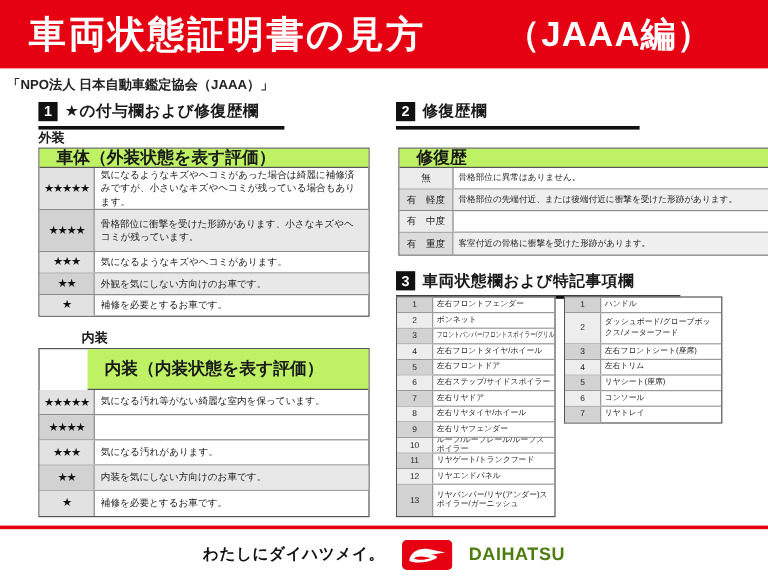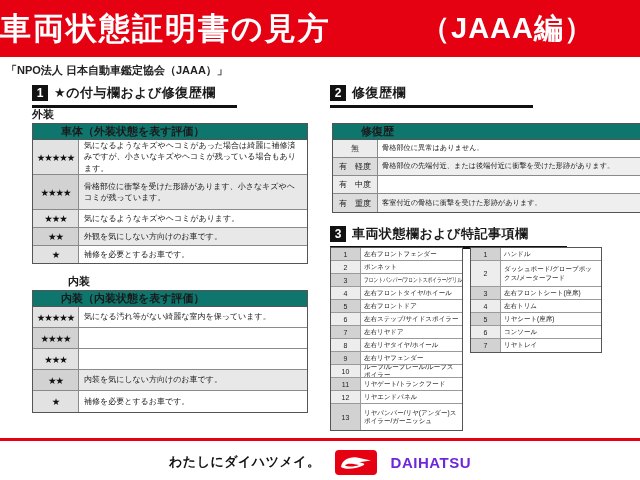--- a/index.html
+++ b/index.html
@@ -11,21 +11,21 @@
     overflow:hidden;
     color:#1a1a1a;
   }
 
   
   .banner {
     position:absolute; top:0; left:0; width:640px; height:57px;
     background:#e50012; color:#fff;
     display:flex; align-items:center;
   }
-  .banner .title { font-size:31px; font-weight:bold; letter-spacing:2px; }
+  .banner .title { font-size:31px; font-weight:bold; letter-spacing:2px; padding-left:24px; }
   .banner .edition { font-size:29px; font-weight:bold; margin-left:auto; padding-right:46px; letter-spacing:1px; }
 
   .subtitle { position:absolute; top:63px; left:6px; font-size:11px; font-weight:bold; color:#222; }
 
   
   .sec { position:absolute; }
   .sec-head { display:flex; align-items:center; gap:6px; border-bottom:3px solid #111; padding-bottom:3px; }
   .badge { width:16px; height:16px; min-width:16px; background:#111; color:#fff; font-size:12px; font-weight:bold;
            display:flex; align-items:center; justify-content:center; }
   .sec-title { font-size:13px; font-weight:bold; white-space:nowrap; letter-spacing:0.5px; }
@@ -33,39 +33,39 @@
   #sec1 { top:84px; left:32px; width:205px; }
   #sec2 { top:84px; left:330px; width:203px; }
   #sec3 { top:225px; left:330px; width:237px; }
 
   .area-label { position:absolute; font-size:11px; font-weight:bold; }
   #lbl-ext { top:107px; left:32px; }
   #lbl-int { top:274px; left:32px;margin-left:36px; }
 
   
   .tbl { position:absolute; border:1px solid #555; background:#fff; }
-  .tbl-head { background:#0f766e; border-bottom:1px solid #555; font-size:11px; font-weight:bold;
-              display:flex; align-items:center; padding-left:28px; }
+  .tbl-head { background:#bef264; border-bottom:1px solid #555; font-size:14px; font-weight:bold;
+              display:flex; align-items:center; padding-left:14px; }
   .trow { display:flex; border-bottom:1px solid #8a8a8a; }
   .trow:last-child { border-bottom:none; }
   .star-cell { width:46px; min-width:46px; background:#e2e2e2; border-right:1px solid #8a8a8a;
                display:flex; align-items:center; justify-content:center;
                font-size:9.5px; font-weight:bold; letter-spacing:-1px; color:#111; }
   .desc-cell { flex:1; font-size:8px; line-height:1.4; padding:2px 5px; display:flex; align-items:center; }
   .trow.shaded .star-cell { background:#d2d2d2; }
   .trow.shaded .desc-cell { background:#e8e8e8; }
 
   #tbl-ext { top:123px; left:32px; width:276px; }
   #tbl-ext .tbl-head { height:16px; }
   #tbl-ext .r1,#tbl-ext .r2 { height:35px; }
   #tbl-ext .r3,#tbl-ext .r4 { height:18px; }
   #tbl-ext .r5 { height:17px; }
 
   #tbl-int { top:290px; left:32px; width:276px; }
-  #tbl-int .tbl-head { height:16px; }
+  #tbl-int .tbl-head { height:34px;margin-left:40px; }
   #tbl-int .trow { height:21px; }
 
   
   #tbl-rep { top:123px; left:332px; width:315px; }
   #tbl-rep .tbl-head { height:16px; }
   #tbl-rep .trow { height:18px; }
   .grade-cell { width:45px; min-width:45px; background:#ececec; border-right:1px solid #8a8a8a;
                 display:flex; align-items:center; justify-content:center; font-size:8px; }
   #tbl-rep .desc-cell { font-size:7.2px; white-space:nowrap; overflow:hidden; padding:0 4px; }
   #tbl-rep .trow.shaded .grade-cell { background:#dcdcdc; }
@@ -85,21 +85,21 @@
 
   #parts-ext { top:247px; left:330px; width:133px; }
   #parts-int { top:247px; left:470px; width:132px; }
 
   
   .footer-line { position:absolute; top:438px; left:0; width:640px; height:3px; background:#e50012; }
   .footer { position:absolute; top:448px; left:0; width:640px; height:28px;
             display:flex; align-items:center; justify-content:center; gap:14px; }
   .slogan { font-size:13px; font-weight:bold; color:#111; letter-spacing:0.5px; }
   .brand-mark { width:42px; height:25px; }
-  .brand-name { font-size:15px; font-weight:900; color:#6d28d9; letter-spacing:0.5px; }
+  .brand-name { font-size:15px; font-weight:900; color:#4d7c0f; letter-spacing:0.5px; }
 </style>
 </head>
 <body>
 
 <div class="banner">
   <span class="title">車両状態証明書の見方</span>
   <span class="edition">（JAAA編）</span>
 </div>
 
 <div class="subtitle">「NPO法人 日本自動車鑑定協会（JAAA）」</div>
@@ -157,20 +157,21 @@
   <div class="tbl-head">内装（内装状態を表す評価）</div>
   <div class="trow">
     <div class="star-cell">★★★★★</div>
     <div class="desc-cell">気になる汚れ等がない綺麗な室内を保っています。</div>
   </div>
   <div class="trow shaded">
     <div class="star-cell">★★★★</div>
   </div>
   <div class="trow">
     <div class="star-cell">★★★</div>
+    <div class="desc-cell">気になる汚れがあります。</div>
   </div>
   <div class="trow shaded">
     <div class="star-cell">★★</div>
     <div class="desc-cell">内装を気にしない方向けのお車です。</div>
   </div>
   <div class="trow">
     <div class="star-cell">★</div>
     <div class="desc-cell">補修を必要とするお車です。</div>
   </div>
 </div>

